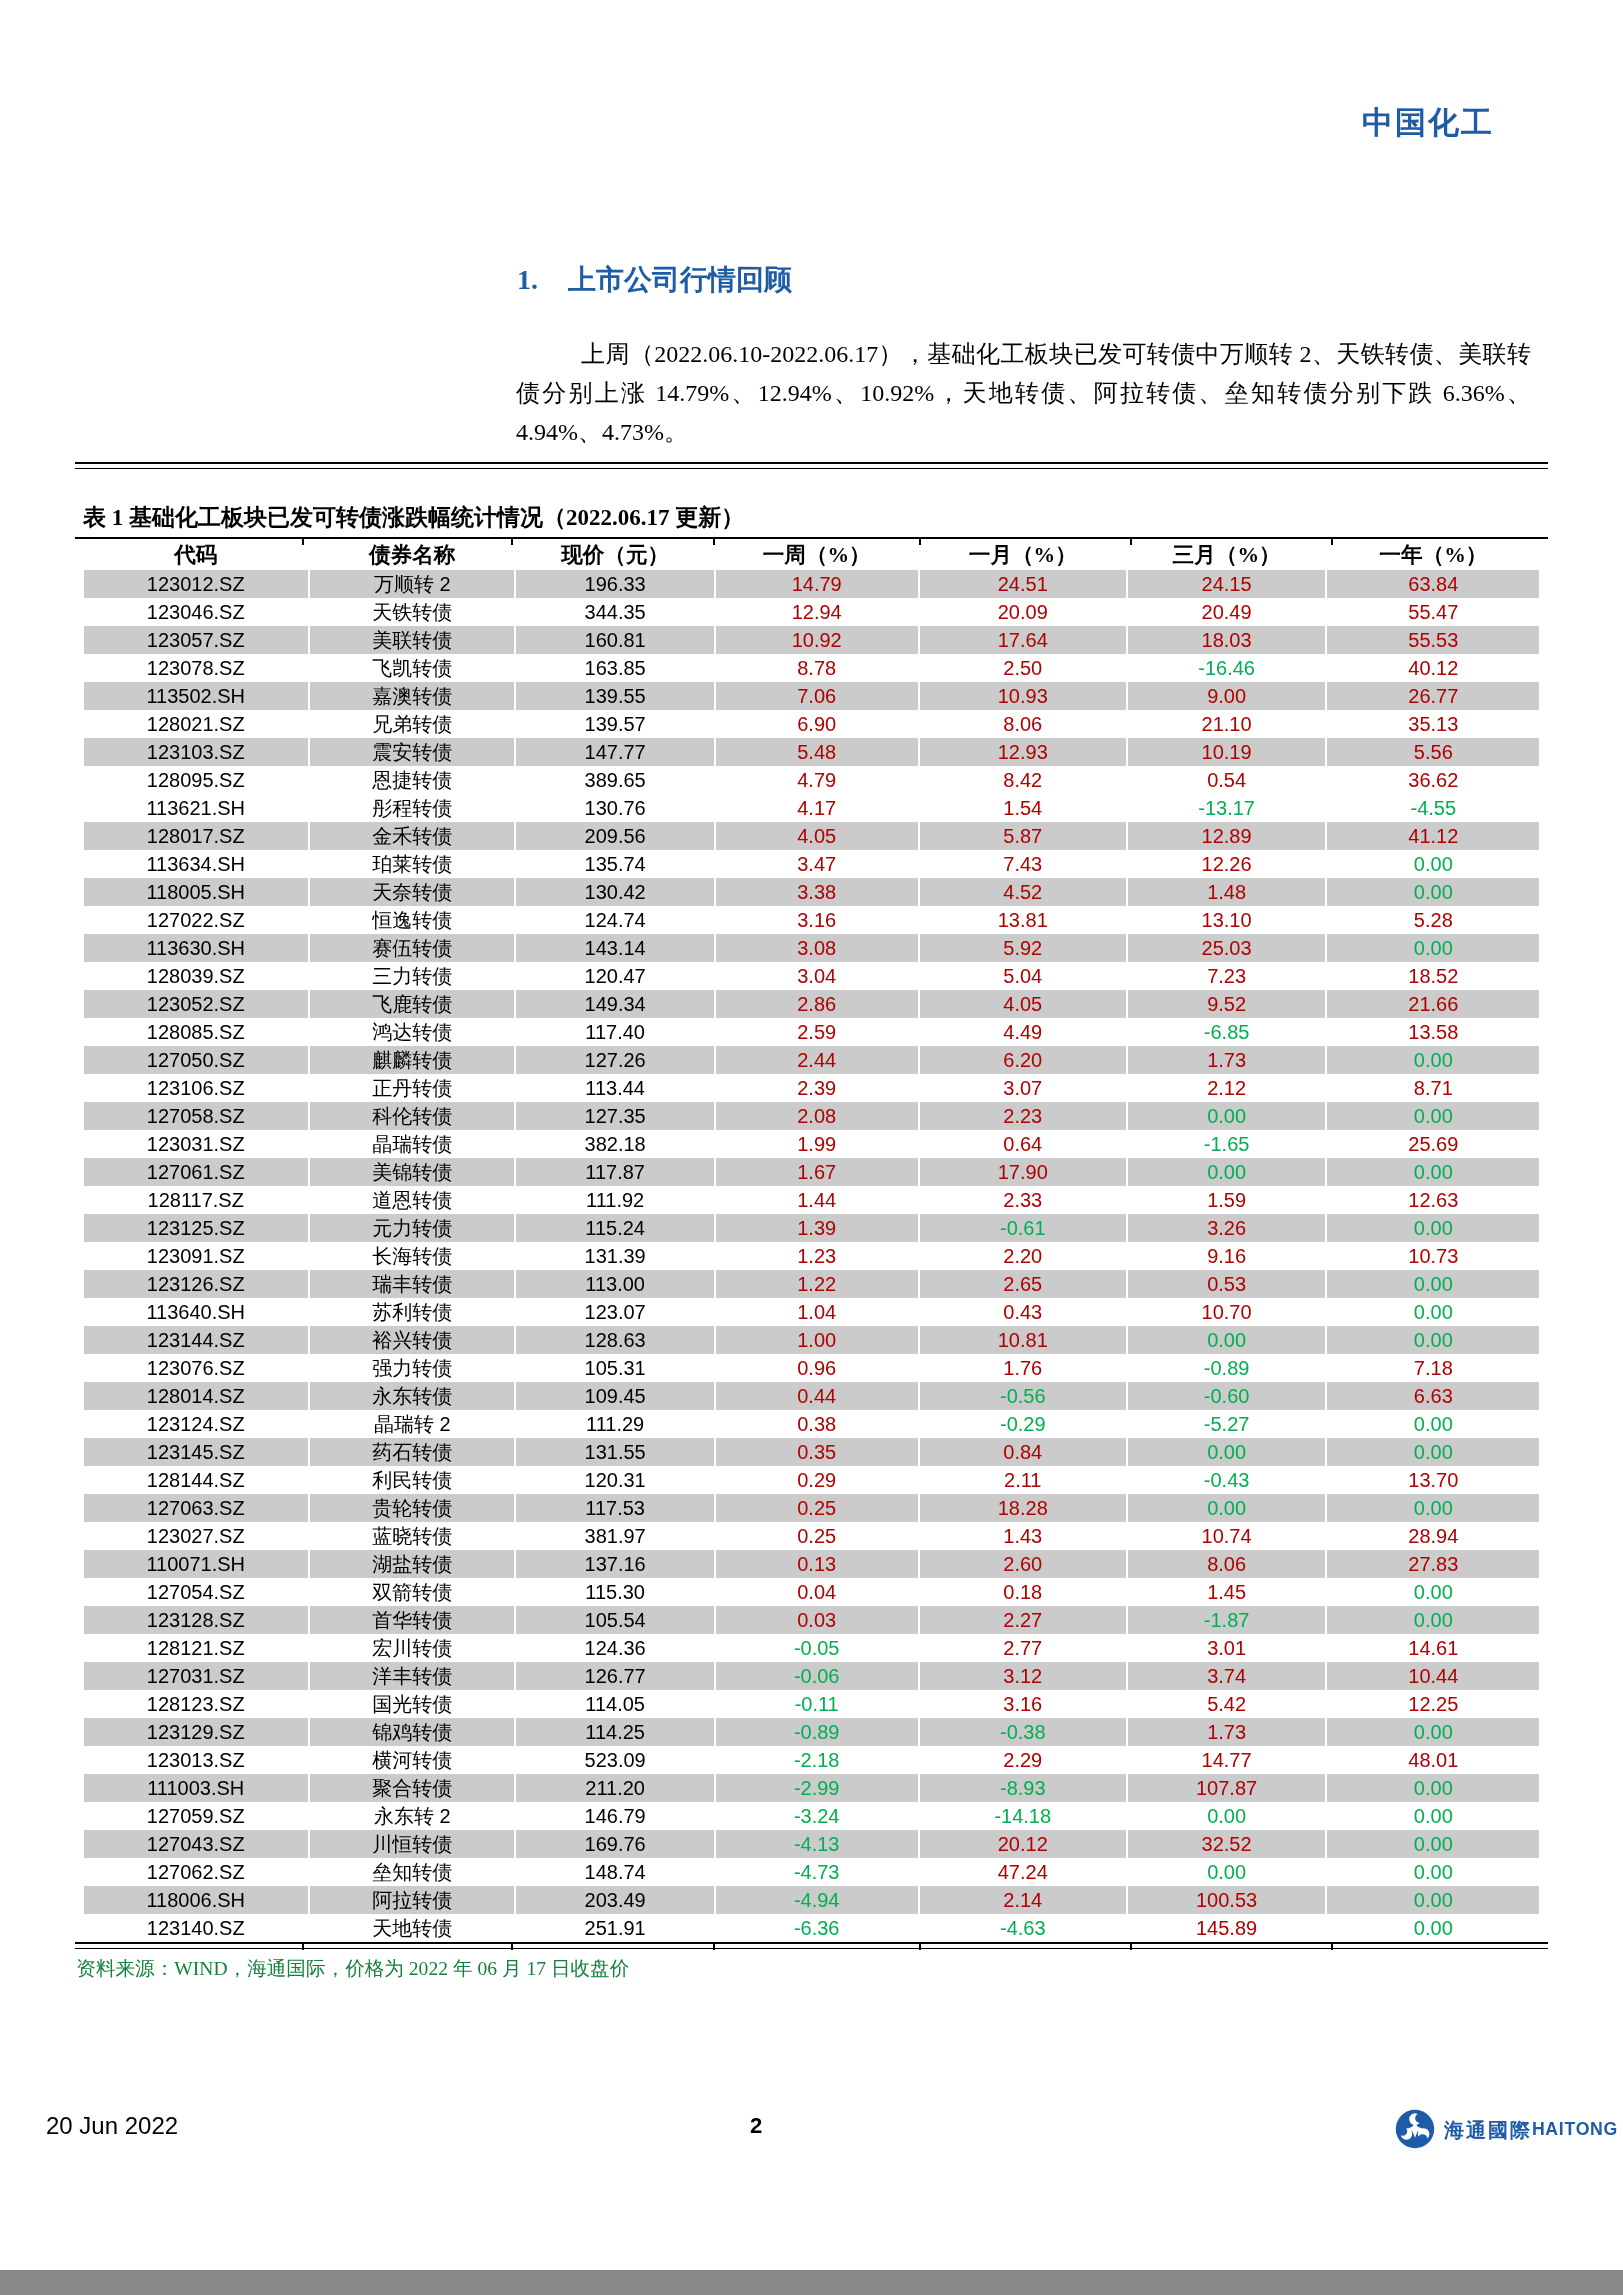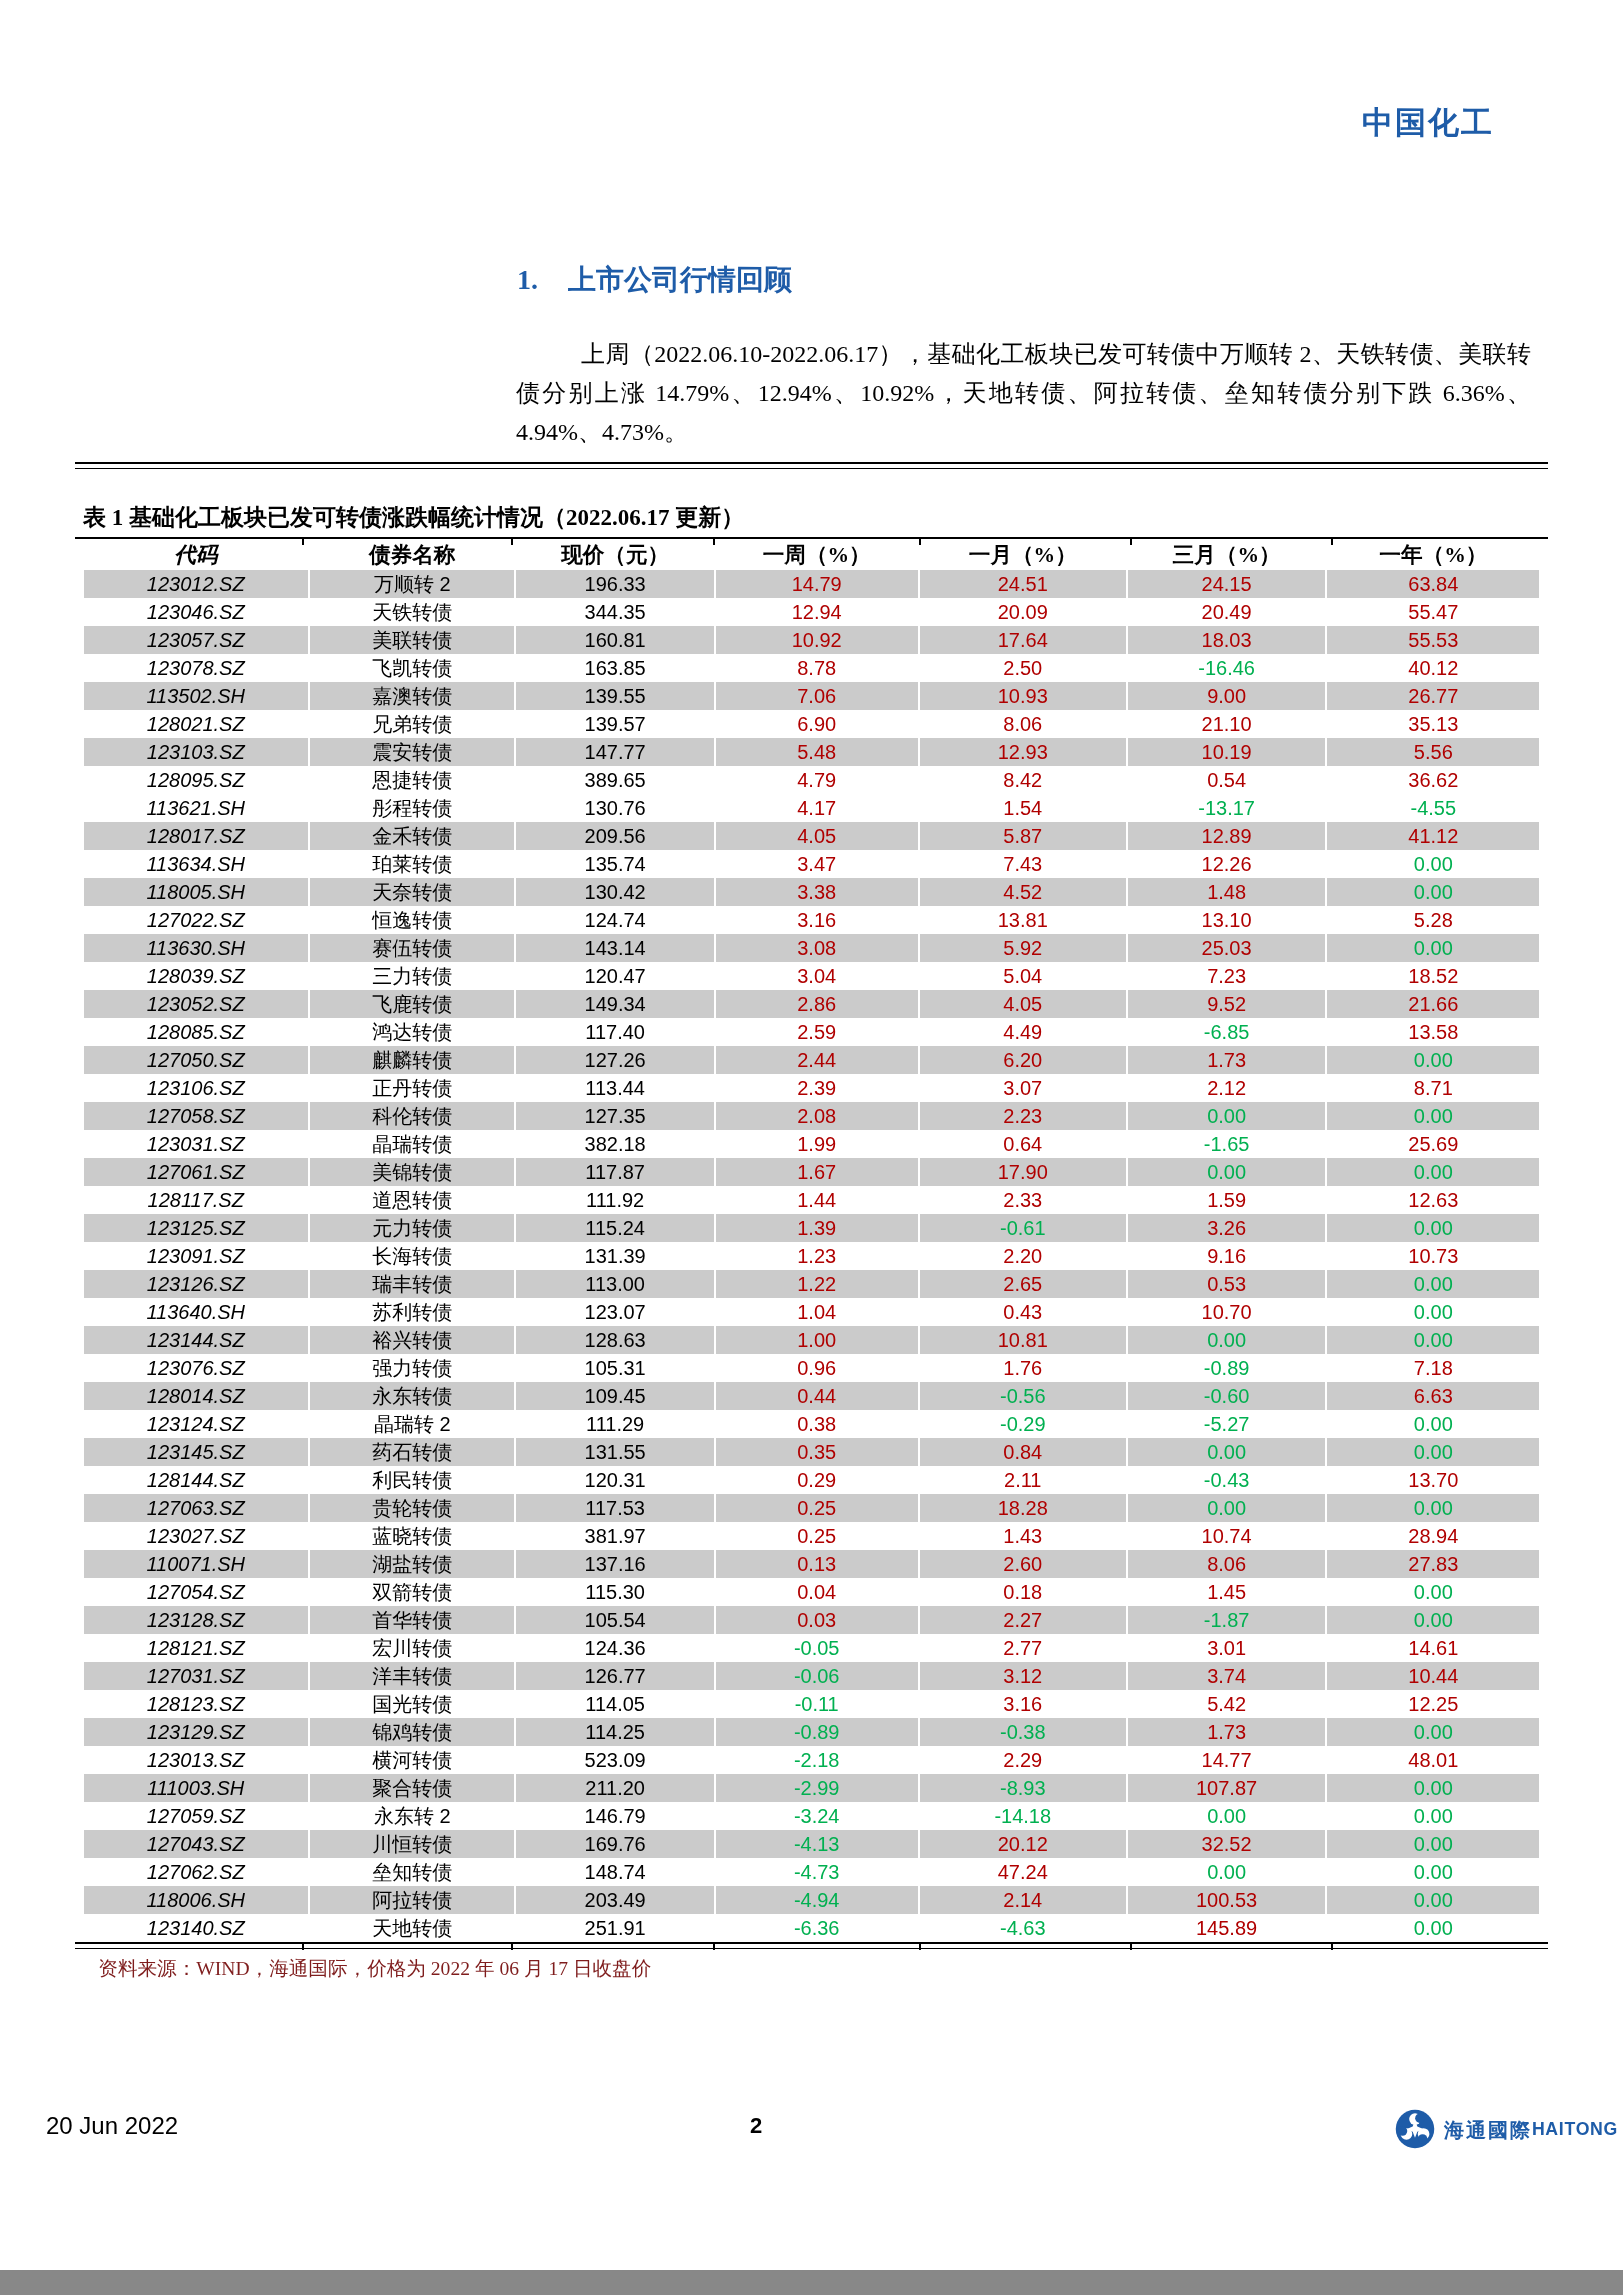--- a/index.html
+++ b/index.html
@@ -47,28 +47,27 @@
   .thead{height:31px;}
   .thead .td{
     font-weight:bold; font-size:21.6px; color:#000; background:none !important;
     font-family:"Liberation Serif","DejaVu Serif",serif;
   }
   .tbody .trow{height:28px;}
   .td{
     display:flex; align-items:center; justify-content:center;
     font-size:20px; border-left:2px solid #fff; overflow:hidden; white-space:nowrap;
   }
-  .td:first-child{border-left:none;font-style:italic;}
+  .td:first-child{border-left:none;}
   .trow.shade .td{background:var(--shade);}
   .td.pos{color:var(--up);}
   .td.neg{color:var(--down);}
   .source{
-    font-size:19.6px; color:#7f1d1d; padding:6.5px 1.3px 0 1.3px;
+    font-size:19.6px; color:#15803d; padding:6.5px 1.3px 0 1.3px;
     font-family:"Liberation Serif","DejaVu Serif",serif;
-    margin-left:22px;
   }
   
   .f-date{position:absolute; left:46px; top:2112px; font-size:24px; font-weight:normal;
     font-family:"Liberation Sans","DejaVu Sans",sans-serif;}
   .f-page{position:absolute; left:750px; top:2113px; font-size:22px; font-weight:bold;
     font-family:"Liberation Sans","DejaVu Sans",sans-serif;}
   .f-logo{position:absolute; left:1394px; top:2108px; display:flex; align-items:center; gap:7.9px;}
   .f-logo .txt{display:flex; flex-direction:row; line-height:1.02; color:var(--blue);
     font-family:"Liberation Sans","DejaVu Sans",sans-serif;}
   .f-logo .cn{font-size:20px; font-weight:bold; letter-spacing:2px;}

